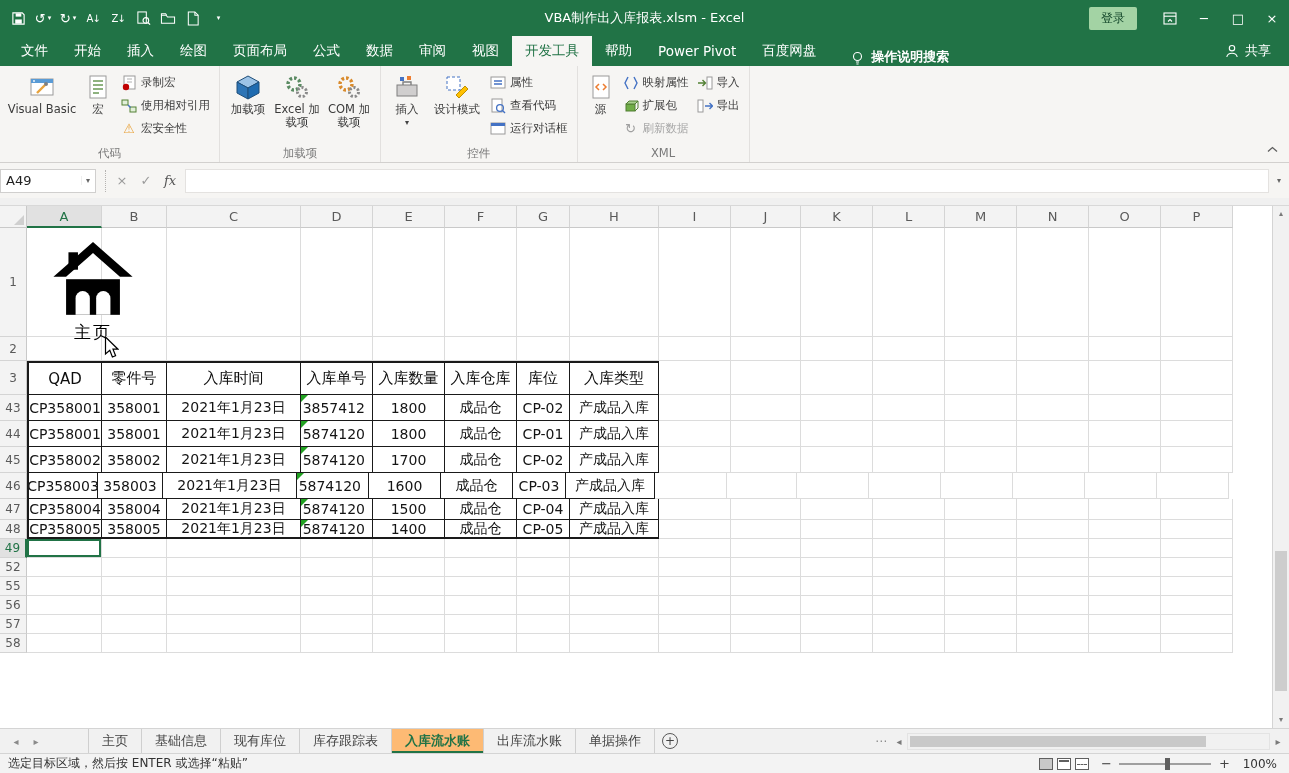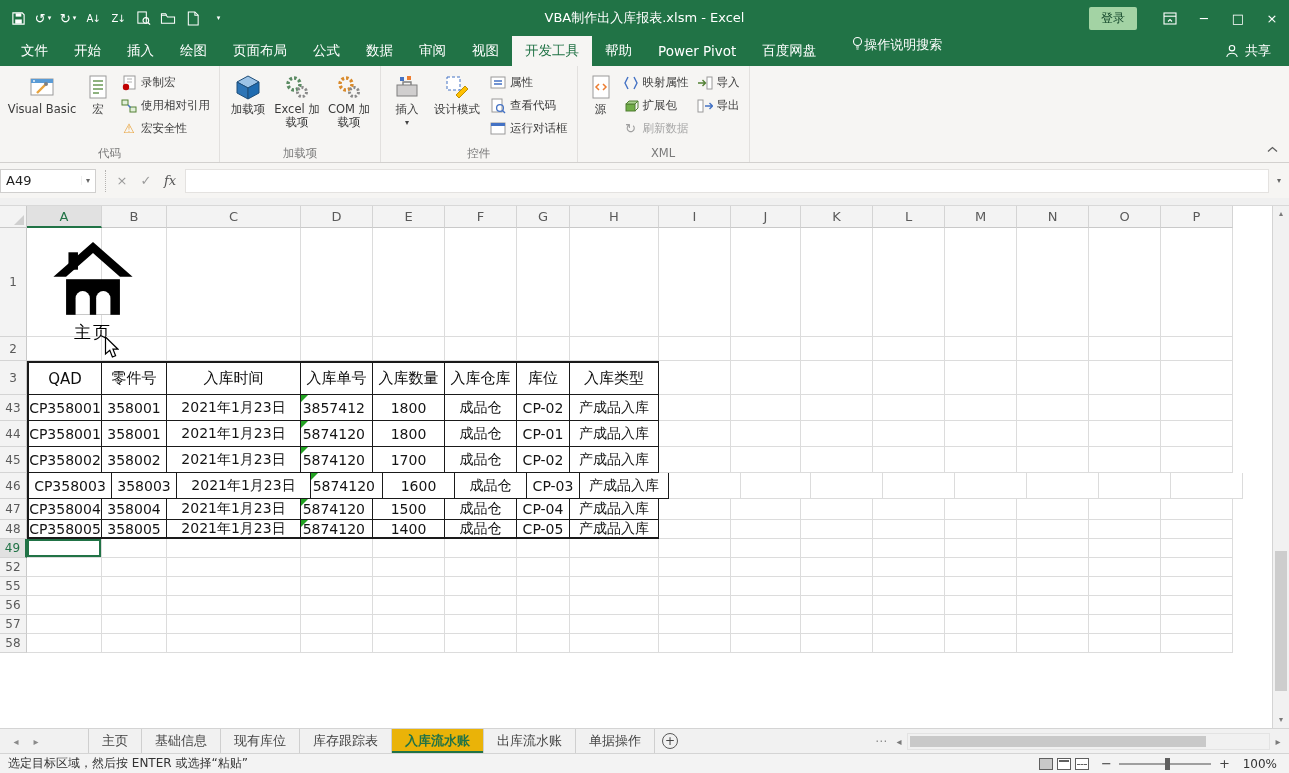--- a/index.html
+++ b/index.html
@@ -16,21 +16,21 @@
   .qtxt { font-size:10px; letter-spacing:-1px; }
   .win-title { position:absolute; left:0; right:0; text-align:center; font-size:13px; color:#fff; pointer-events:none; }
   .tb-right { margin-left:auto; display:flex; align-items:center; height:100%; z-index:2; }
   .login-btn { background:#a3d3a4; color:#14482b; border:none; font-size:12px; padding:3px 12px; border-radius:2px; margin-right:16px; font-family:inherit; }
   .winbtn { width:34px; height:36px; display:flex; align-items:center; justify-content:center; color:#fff; font-size:13px; }
 
   
   .rtabs { flex:0 0 30px; background:#217346; display:flex; align-items:stretch; color:#fff; padding-left:8px; }
   .rtab { padding:0 13px; font-size:13.5px; display:flex; align-items:center; }
   .rtab.active { background:#f6f5f3; color:#217346; }
-  .rsearch { display:flex; align-items:flex-start; margin-left:22px; font-size:13px; color:#fff; }
+  .rsearch { display:flex; align-items:flex-end; gap:7px; margin-left:22px; font-size:13px; color:#fff;font-weight:bold; }
   .rshare { margin-left:auto; display:flex; align-items:center; gap:6px; margin-right:18px; font-size:13px; }
 
   
   .ribbon { flex:0 0 97px; background:#f6f5f3; border-bottom:1px solid #d2d0ce; display:flex; position:relative; }
   .rgroup { display:flex; flex-direction:column; border-right:1px solid #e2e0de; padding:2px 5px 0 5px; }
   .rbtns { flex:1; display:flex; align-items:stretch; }
   .bigbtn { display:flex; flex-direction:column; align-items:center; padding-top:3px; text-align:center; color:#3b3b3b; font-size:11.5px; line-height:13px; }
   .bicon { height:32px; display:flex; align-items:center; justify-content:center; }
   .blabel { width:100%; }
   .bcaret { font-size:8px; color:#444; }
@@ -85,21 +85,21 @@
   .vs-a.bottom { bottom:0; }
   .vs-thumb { position:absolute; left:2px; right:2px; top:345px; height:140px; background:#cdcdcd; }
 
   
   .sheetbar { flex:0 0 25px; background:#f1f1f1; border-top:1px solid #d4d4d4; display:flex; align-items:stretch; font-size:13px; color:#444; }
   .snav { width:20px; display:flex; align-items:center; justify-content:center; color:#8a8a8a; font-size:10px; }
   .snav:first-child { margin-left:6px; }
   .stabs { display:flex; margin-left:42px; }
   .stab { padding:0 13px; display:flex; align-items:center; border-right:1px solid #cfcfcf; background:#f1f1f1; white-space:nowrap; }
   .stab:first-child { border-left:1px solid #cfcfcf; }
-  .stab.active { background:#eab308; color:#217346; font-weight:bold; box-shadow:inset 0 -2px 0 #217346; }
+  .stab.active { background:#fdba74; color:#217346; font-weight:bold; box-shadow:inset 0 -2px 0 #217346; }
   .addsheet { width:30px; display:flex; align-items:center; justify-content:center; }
   .pluscirc { width:16px; height:16px; border:1px solid #595959; border-radius:50%; font-size:12px; line-height:14px; text-align:center; color:#444; }
   .sheet-dots { margin-left:auto; display:flex; align-items:center; color:#8a8a8a; font-size:12px; padding:0 4px; }
   .hscroll { width:398px; display:flex; align-items:center; padding-right:3px; }
   .hs-a { width:16px; text-align:center; font-size:10px; color:#7a7a7a; }
   .hs-track { flex:1; height:17px; background:#f1f1f1; position:relative; border:1px solid #e3e3e3; }
   .hs-thumb { position:absolute; left:2px; top:2px; bottom:2px; width:82%; background:#c9c9c9; }
 
   
   .statusbar { flex:0 0 20px; background:#f3f3f3; border-top:1px solid #d4d4d4; display:flex; align-items:center; font-size:12px; color:#333; }
@@ -586,21 +586,21 @@
           <div class="cell" style="width: 70px;"></div>
           <div class="cell" style="width: 72px;"></div>
           <div class="cell" style="width: 72px;"></div>
           <div class="cell" style="width: 72px;"></div>
           <div class="cell" style="width: 72px;"></div>
           <div class="cell" style="width: 72px;"></div>
           <div class="cell" style="width: 72px;"></div>
         </div>
         <div class="grow" style="height: 26px;">
           <div class="rowh">46</div>
-          <div class="cell tb tbl" style="width: 85px; justify-content: center;">CP358003</div>
+          <div class="cell tb tbl" style="width: 71px; justify-content: center;">CP358003</div>
           <div class="cell tb" style="width: 65px; justify-content: center;">358003</div>
           <div class="cell tb" style="width: 134px; justify-content: center;">2021年1月23日</div>
           <div class="cell tb pad-r flag" style="width: 72px; justify-content: flex-end;">5874120</div>
           <div class="cell tb" style="width: 72px; justify-content: center;">1600</div>
           <div class="cell tb" style="width: 72px; justify-content: center;">成品仓</div>
           <div class="cell tb" style="width: 53px; justify-content: center;">CP-03</div>
           <div class="cell tb" style="width: 89px; justify-content: center;">产成品入库</div>
           <div class="cell" style="width: 72px;"></div>
           <div class="cell" style="width: 70px;"></div>
           <div class="cell" style="width: 72px;"></div>

